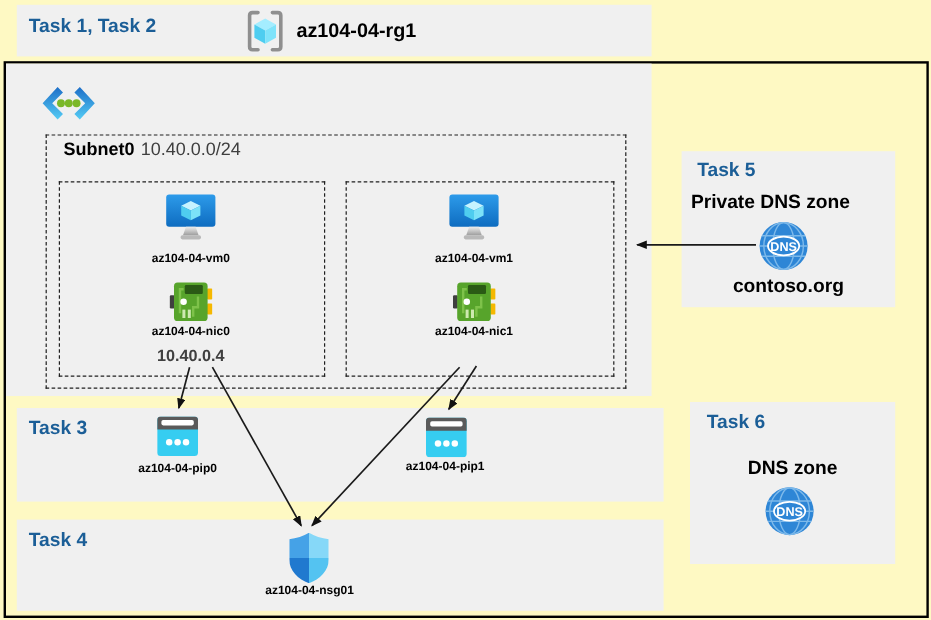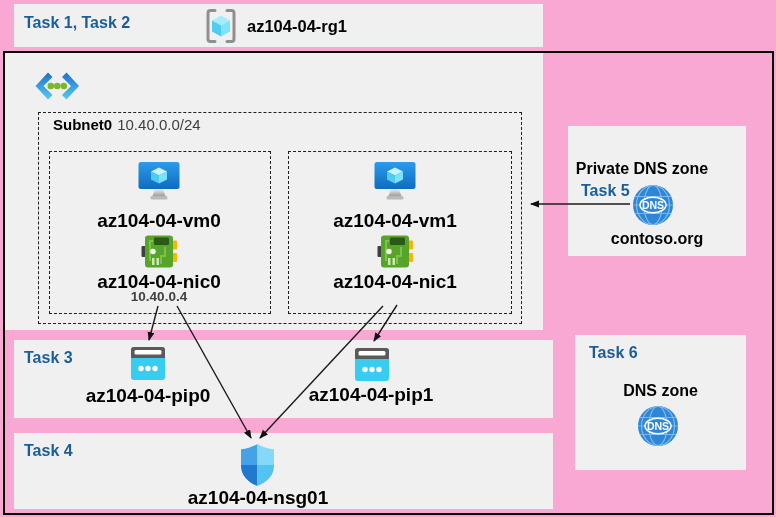--- a/index.html
+++ b/index.html
@@ -1,23 +1,23 @@
 <!DOCTYPE html>
 <html><head>
 <meta charset="utf-8">
 <style>
   html,body{margin:0;padding:0;background:#fff;}
   #canvas{
-    position:relative;width:776px;height:517px;background:#f9a8d4;overflow:hidden;
+    position:relative;width:776px;height:517px;background:#fef9c3;overflow:hidden;
     font-family:"Liberation Sans",sans-serif;color:#000;
   }
   .abs{position:absolute;}
   .panel{background:#f0f0f0;}
   .task-label{color:#1b5e97;font-weight:bold;font-size:16px;}
-  .name{font-weight:bold;font-size:19px;color:#000;}
+  .name{font-weight:bold;font-size:10px;color:#000;}
   .cidr{font-size:15px;color:#3f3f3f;font-weight:normal;margin-left:5px;}
   .ip{font-size:13.5px;color:#3f3f3f;}
   .center{text-align:center;}
   .dashed{border:1.5px dashed #1f1f1f;}
   .subnet-title{font-size:15px;font-weight:bold;white-space:nowrap;}
   .subnet-title .cidr{font-size:15px;}
   #main-border{border:2px solid #000;}
   svg text{font-family:"Liberation Sans",sans-serif;}
 </style>
 </head>
@@ -162,21 +162,21 @@
     <g clip-path="url(#shieldclip)">
       <rect x="0" y="0" width="16.5" height="21" fill="#45a2e7"></rect>
       <rect x="16.5" y="0" width="16.5" height="21" fill="#86d8f8"></rect>
       <rect x="0" y="21" width="16.5" height="21" fill="#2079cf"></rect>
       <rect x="16.5" y="21" width="16.5" height="21" fill="#54c3f1"></rect>
     </g>
   </svg>
   <div class="abs name center" style="left:168px;top:487px;width:180px;">az104-04-nsg01</div>
 
   <div class="abs panel" style="left:568px;top:126px;width:178px;height:130px;"></div>
-  <div class="abs task-label" style="left:581px;top:134px;margin-top:48px;">Task 5</div>
+  <div class="abs task-label" style="left:581px;top:134px;">Task 5</div>
   <div class="abs name center" style="left:568px;top:160px;width:148px;font-size:16px;">Private DNS zone</div>
   <svg class="abs" style="left:632px;top:184px;" width="42" height="42" viewBox="0 0 42 42">
     <defs>
         <clipPath id="dnsclip1">
           <circle cx="21" cy="21" r="20"></circle>
         </clipPath>
       </defs>
     <circle cx="21" cy="21" r="20" fill="#2e86d6"></circle>
     <g clip-path="url(#dnsclip1)" stroke="#7db9ea" stroke-width="1.2" fill="none">
       <ellipse cx="21" cy="21" rx="9" ry="19.5"></ellipse>

